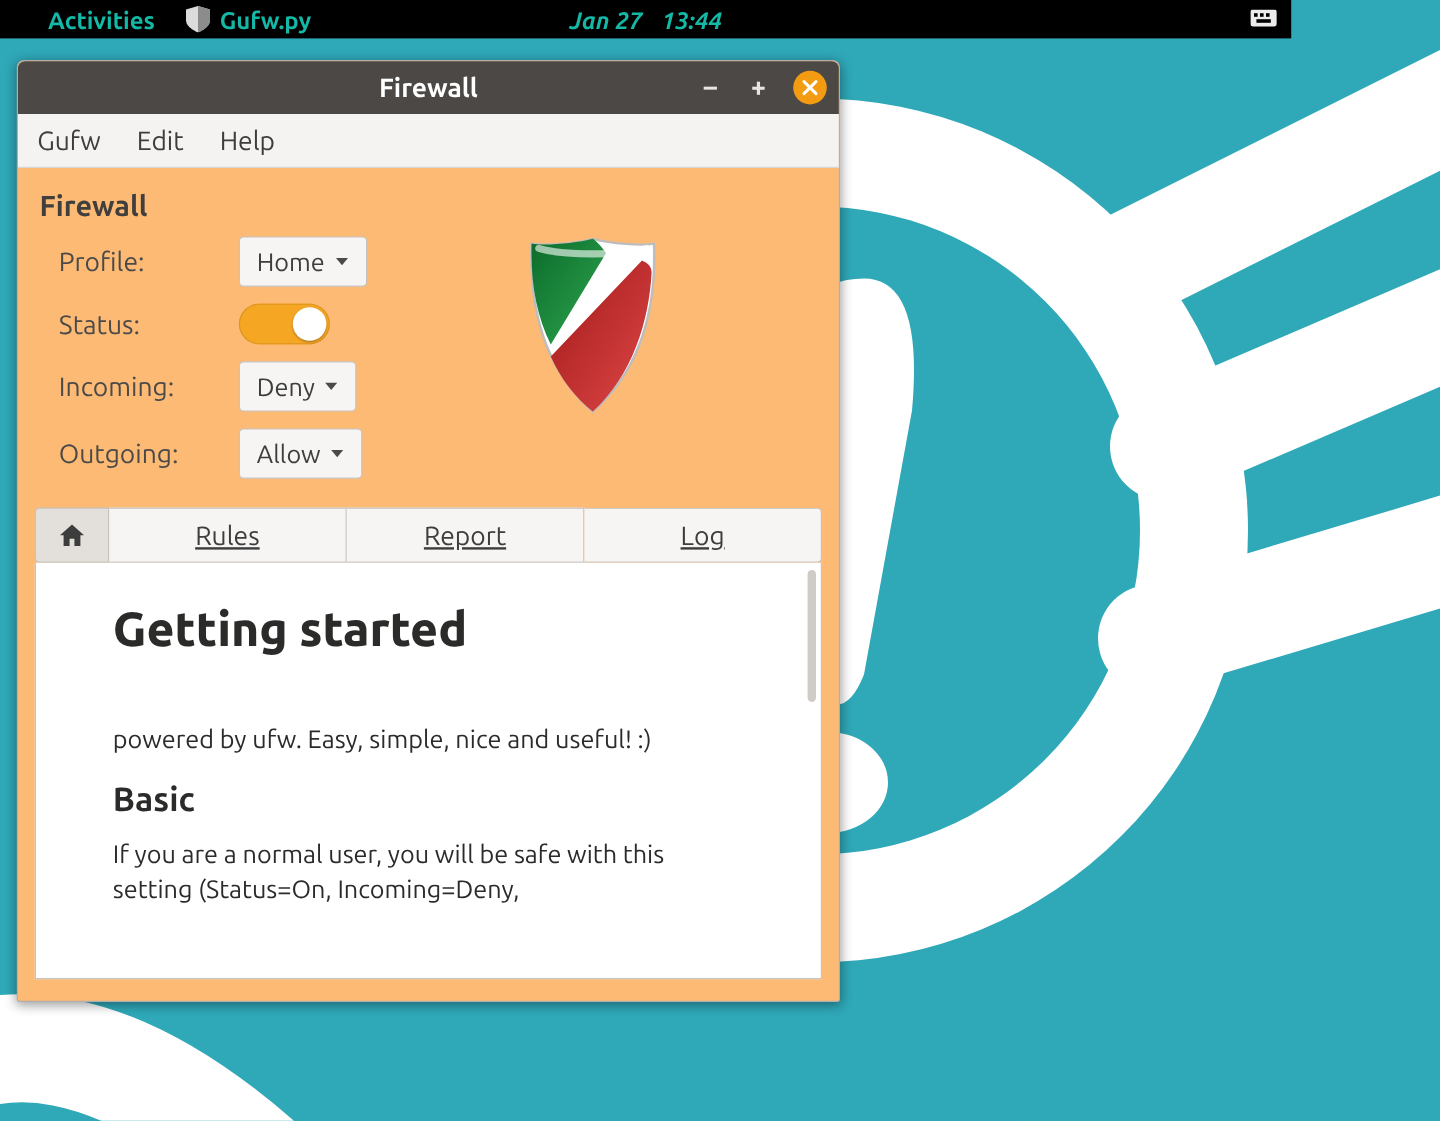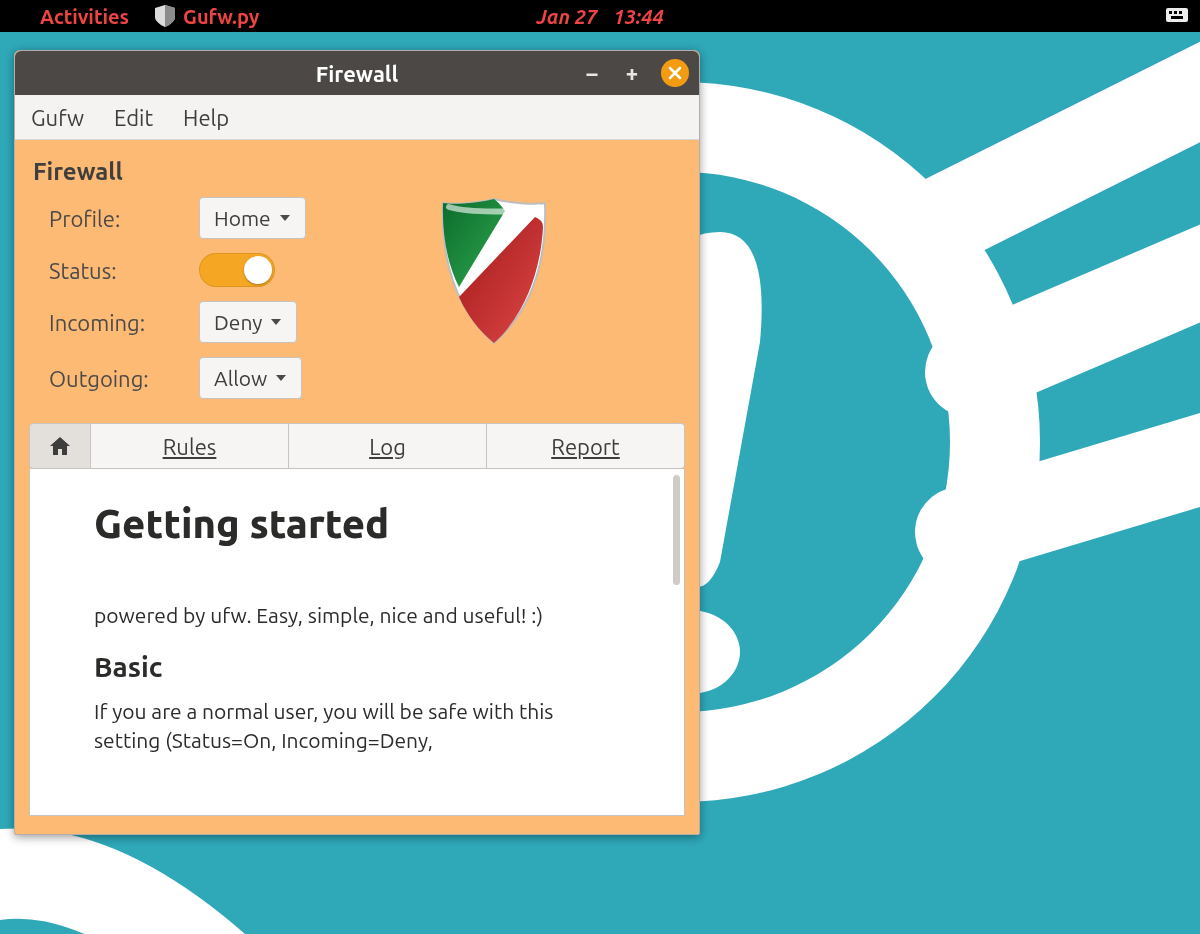--- a/index.html
+++ b/index.html
@@ -1,17 +1,17 @@
 <!DOCTYPE html>
 <html><head>
 <meta charset="utf-8">
 <style>
   html,body{margin:0;padding:0;width:1200px;height:934px;overflow:hidden;font-family:"Ubuntu","DejaVu Sans",sans-serif;background:#2fa8b8;}
   
-  .topbar{position:absolute;left:0;top:0;width:1200px;height:32px;background:#000;color:#ef4444;display:flex;align-items:center;font-size:20px;font-weight:600;}
+  .topbar{position:absolute;left:0;top:0;width:1076px;height:32px;background:#000;color:#14b8a6;display:flex;align-items:center;font-size:20px;font-weight:600;}
   .tb-left{display:flex;align-items:center;gap:26px;padding-left:40px;}
   .tb-app{display:flex;align-items:center;gap:8px;}
   .tb-center{position:absolute;left:50%;transform:translateX(-50%);display:flex;gap:16px;font-style:italic;}
   .tb-right{margin-left:auto;padding-right:12px;display:flex;align-items:center;}
   
   .wall{position:absolute;left:0;top:32px;width:1200px;height:902px;overflow:hidden;}
   .wall svg{width:1400px;height:1060px;position:absolute;left:-40px;top:-120px;}
   
   .window{position:absolute;left:14px;top:50px;width:684px;background:#fdba74;border:1px solid #b3b0ac;border-radius:6px 6px 2px 2px;box-shadow:0 2px 10px rgba(0,0,0,.4);}
   .titlebar{height:44px;background:#4b4845;border-radius:6px 6px 0 0;display:flex;align-items:center;justify-content:center;position:relative;}
@@ -181,22 +181,22 @@
     </div>
   </div>
 
   <div class="tabs">
     <div class="tab home">
       <svg width="22" height="20" viewBox="0 0 22 20">
         <path d="M11 1 L21 10 H18 V19 H13 V13 H9 V19 H4 V10 H1 Z" fill="#3d3d3d"></path>
       </svg>
     </div>
     <div class="tab">Rules</div>
+    <div class="tab">Report</div>
     <div class="tab">Log</div>
-    <div class="tab">Report</div>
   </div>
 
   <div class="panel">
     <div class="scrollbar"></div>
     <div class="panel-inner">
       <h1>Getting started</h1>
       <p>
         <br>
         <span>powered by ufw. Easy, simple, nice and useful! :)</span>
       </p>

